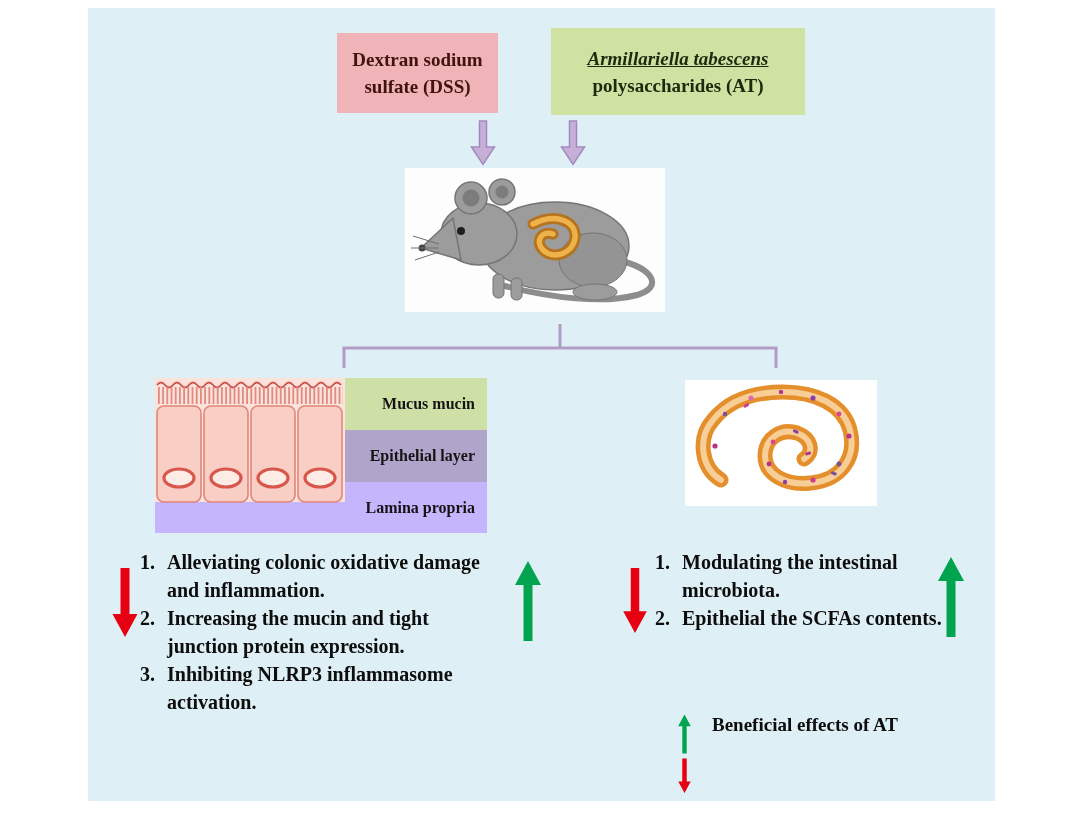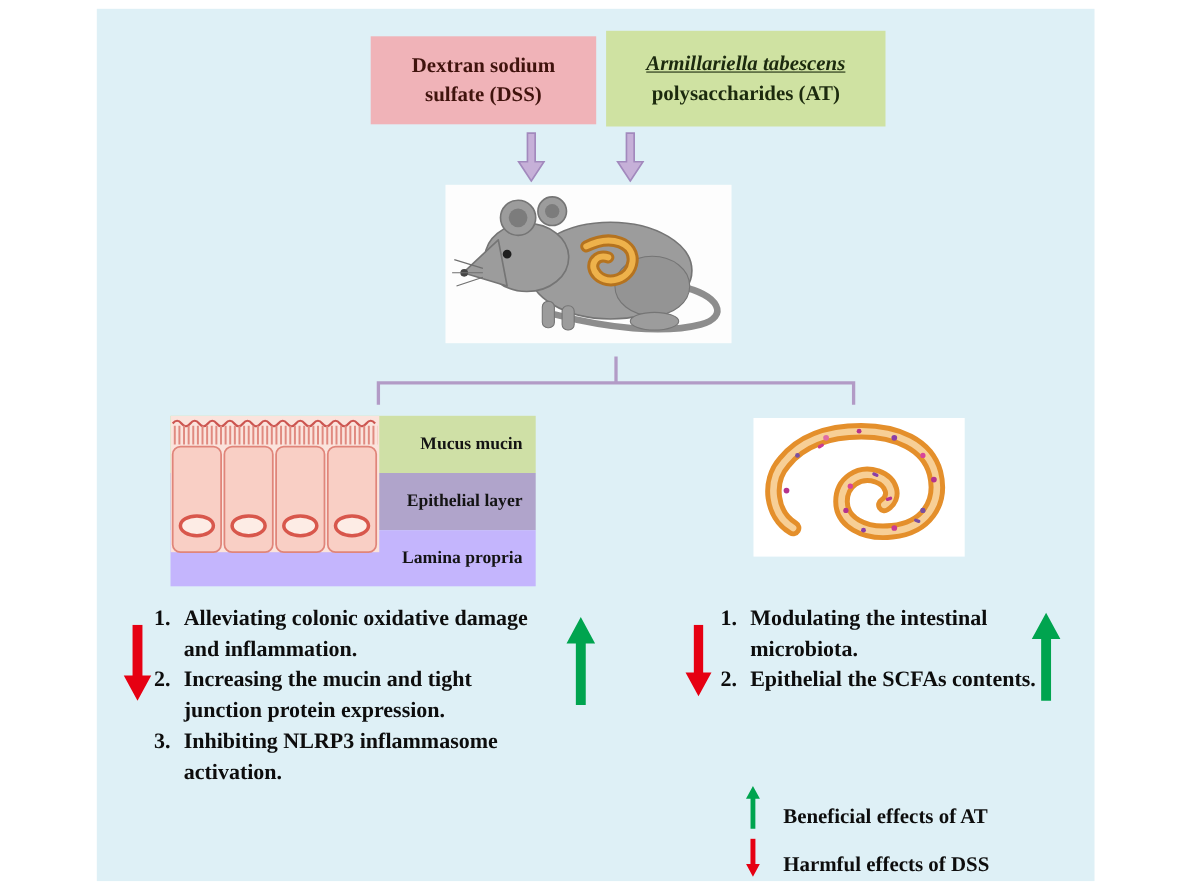--- a/index.html
+++ b/index.html
@@ -4,21 +4,21 @@
 <style>
   * { margin:0; padding:0; box-sizing:border-box; }
   html,body { width:1084px; height:813px; background:#ffffff; font-family:"Liberation Serif", serif; }
   .page { position:relative; width:1084px; height:813px; background:#ffffff; overflow:hidden; }
   .figure { position:absolute; left:88px; top:8px; width:907px; height:793px; background:#def0f6; }
   .abs { position:absolute; }
 
   
   .box { position:absolute; display:flex; flex-direction:column; justify-content:center; text-align:center;
          font-weight:bold; font-size:19px; line-height:27px; }
-  .box.dss { left:249px; top:25px; width:205px; height:80px; background:#f0b3b8; color:#40130d; }
+  .box.dss { left:249px; top:25px; width:161px; height:80px; background:#f0b3b8; color:#40130d; }
   .box.at  { left:463px; top:20px; width:254px; height:87px; background:#cfe2a2; color:#1c2a0e; }
   .box.at .species { font-style:italic;text-decoration:underline; }
 
   
   .mouse-panel { position:absolute; left:317px; top:160px; width:260px; height:144px; background:#fdfdfd; }
   .bracket { position:absolute; left:252px; top:310px; width:440px; height:52px; }
   .tissue  { position:absolute; left:67px;  top:370px; width:332px; height:155px; }
   .tissue .band { position:absolute; left:0; width:100%; }
   .band-mucus  { top:0;     height:52px; background:#cfe0a6; }
   .band-epi    { top:52px;  height:52px; background:#b0a4cb; }
@@ -31,21 +31,21 @@
   
   .effects { position:absolute; font-size:20px; font-weight:bold; color:#0d0d0d; line-height:28px; }
   .effects-left  { left:52px;  top:540px; width:360px; }
   .effects-right { left:567px; top:540px; width:290px; }
   .effects .item { display:flex; }
   .effects .num  { flex:0 0 27px; width:27px; }
   .effects .txt  { flex:1; }
 
   
   .legend { position:absolute; left:576px; top:706px; }
-  .legend-row { display:flex; align-items:flex-end; height:40px; margin-bottom:4px;font-family:Liberation Serif, serif; }
+  .legend-row { display:flex; align-items:flex-start; height:40px; margin-bottom:4px;font-family:Liberation Serif, serif; }
   .legend-row .arrow-slot { width:40px; display:flex; justify-content:center; }
   .legend-row .label { margin-left:8px; font-size:19px; font-weight:bold; color:#0d0d0d; white-space:nowrap; }
 
   svg { display:block; }
 </style>
 </head>
 <body>
 
 <div class="page">
   <div class="figure">
@@ -192,18 +192,17 @@
           </svg>
         </span>
         <span class="label">Beneficial effects of AT</span>
       </div>
       <div class="legend-row">
         <span class="arrow-slot">
           <svg width="13" height="36" viewBox="0 0 26 70">
             <path d="M8.5 0 h9 v46 h8 L13 69 L0.5 46 h8 z" fill="#e60012"></path>
           </svg>
         </span>
-        <span class="label">Harmful effects of DSS</span>
       </div>
     </div>
 
   </div>
 </div>
 
 </body></html>

